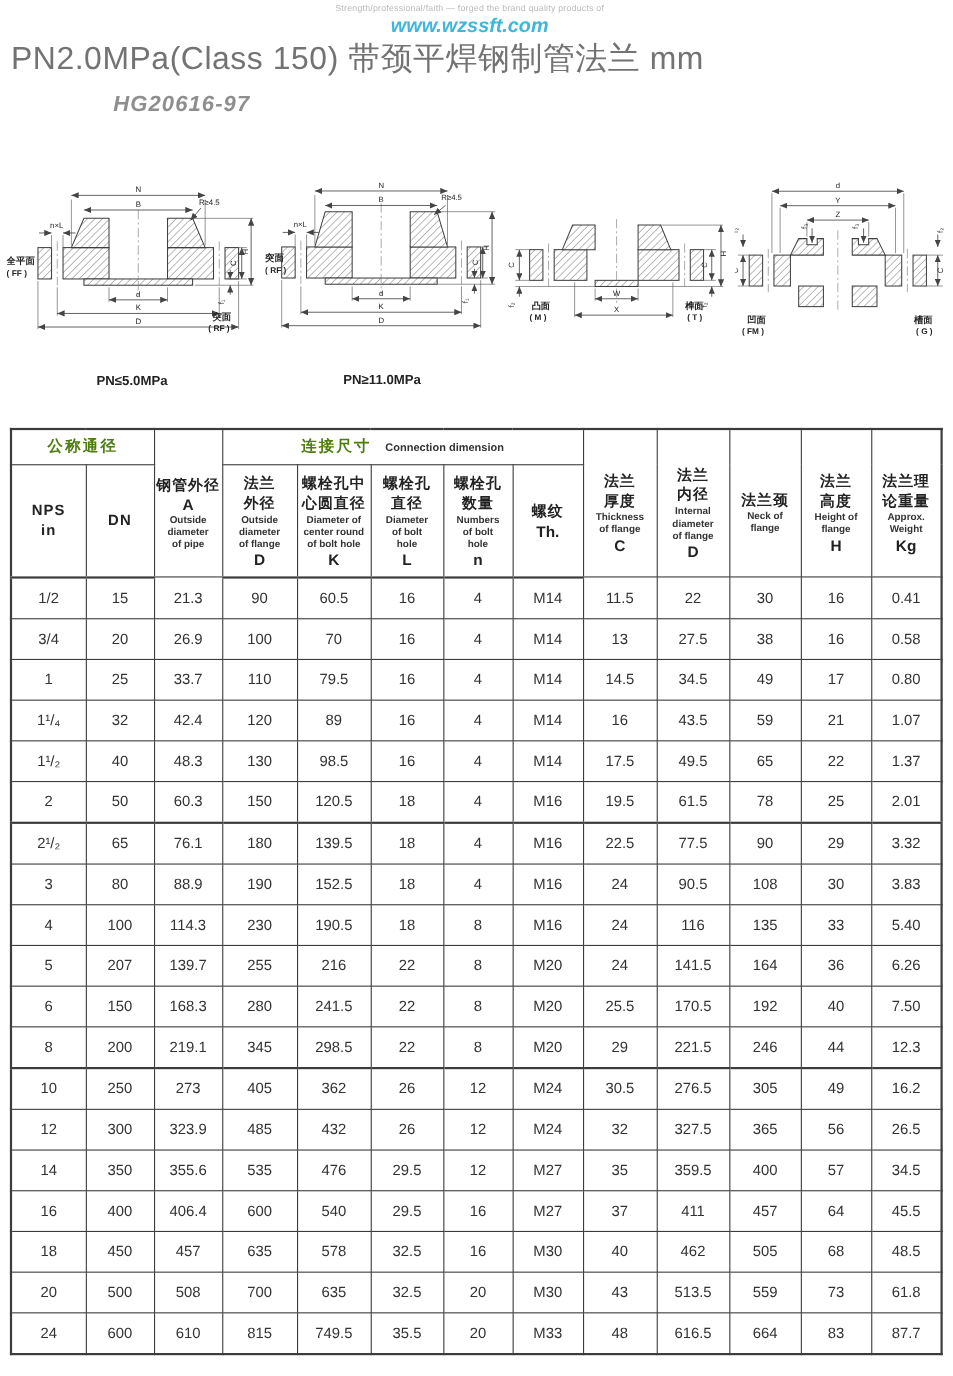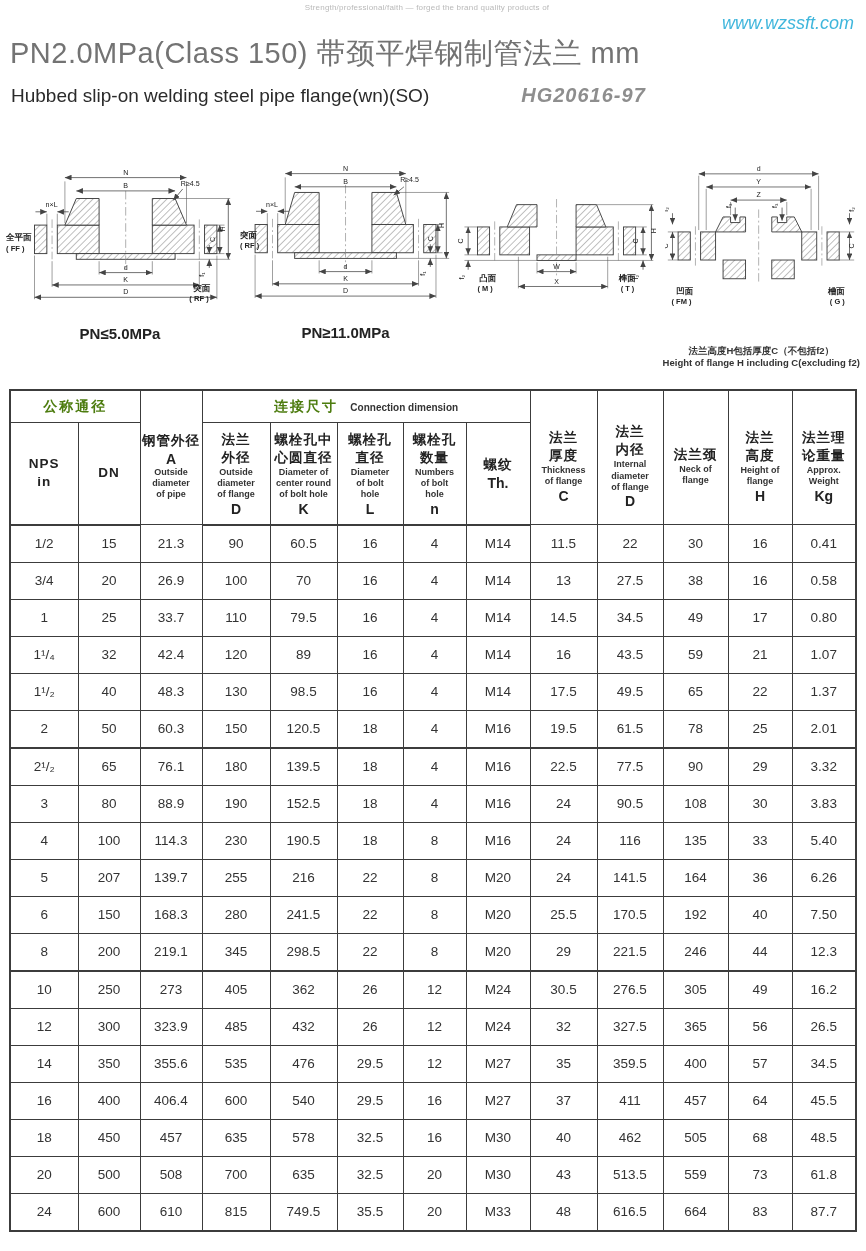--- a/index.html
+++ b/index.html
@@ -1,27 +1,27 @@
 <!DOCTYPE html>
 <html><head>
 <meta charset="utf-8">
 <style>
   html,body{margin:0;padding:0;background:#fff;}
   body{width:866px;height:1251px;overflow:hidden;font-family:"Liberation Sans",sans-serif;color:#2b2b2b;position:relative;}
   .topbar{ text-align:center;font-size:8px;color:#b9b9b9;padding:3px 12px 0 0;letter-spacing:.2px;}
-  .website{ text-align:right;font-size:18px;color:#3fb6dc;font-style:italic;font-weight:normal;padding:1px 12px 0 0;}
+  .website{ text-align:center;font-size:18px;color:#3fb6dc;font-style:italic;font-weight:bold;padding:1px 12px 0 0;}
   .title{ margin:0 0 0 10px;font-size:29px;color:#737373;letter-spacing:.5px;white-space:nowrap;}
   .subrow{ display:flex;align-items:baseline;margin:10px 0 0 11px;}
   .subtitle{ font-size:19px;color:#2a2a2a;}
   .standard{ margin-left:92px;font-size:20px;font-weight:bold;font-style:italic;color:#8e8e8e;letter-spacing:1px;text-align:right;}
   
   .diagrams{ display:flex;justify-content:space-between;align-items:flex-start;margin:44px 6px 0 6px;height:216px;}
   .dw{ display:flex;flex-direction:column;align-items:center;}
   .dw2{margin-top:0px;} .dw3{margin-top:22px;} .dw4{margin-top:6px;gap:27px;}
-  .dcaption{ font-size:15px;font-weight:bold;color:#222;margin-top:8px;}
+  .dcaption{ font-size:12px;font-weight:bold;color:#222;margin-top:22px;}
   .dnote{ font-size:9.5px;font-weight:bold;color:#333;text-align:center;line-height:1.35;margin-top:6px;}
   svg .mat{stroke:#3f3f3f;stroke-width:1;}
   svg .cl{stroke:#8a8a8a;stroke-width:.7;stroke-dasharray:9 3 2 3;fill:none;}
   svg .ext{stroke:#555;stroke-width:.6;fill:none;}
   svg .dim{stroke:#444;stroke-width:.8;fill:none;}
   svg text{fill:#222;font-size:7.5px;font-family:"Liberation Sans",sans-serif;}
   svg text.face{font-size:9px;font-weight:bold;}
   svg text.facec{font-size:8px;font-weight:bold;}
   
   table.spec{ border-collapse:collapse;table-layout:fixed;width:846px;margin:22px auto 0 auto;}
@@ -42,21 +42,20 @@
   .hhead{height:32px;} .hsub{height:98px;}
   .pagenum{ text-align:right;font-size:21px;color:#3e3e3e;padding:16px 38px 0 0;}
 </style>
 </head>
 <body>
 
 <div class="topbar">Strength/professional/faith — forged the brand quality products of</div>
 <div class="website">www.wzssft.com</div>
 <div class="title">PN2.0MPa(Class 150) 带颈平焊钢制管法兰  mm</div>
 <div class="subrow">
-  <div class="subtitle">Hubbed slip-on welding steel pipe flange(wn)(SO)</div>
   <div class="standard">HG20616-97</div>
 </div>
 
 <div class="diagrams">
 
   <div class="dw">
     <svg viewBox="0 0 240 175" width="228">
       <defs>
         <pattern id="h1" patternUnits="userSpaceOnUse" width="5" height="5" patternTransform="rotate(45)">
           <rect width="5" height="5" fill="#fff"></rect>
@@ -239,24 +238,20 @@
       <text transform="rotate(-90 120 52)" x="120" y="52" text-anchor="middle">f₃</text>
       <text transform="rotate(-90 3 56)" x="3" y="56" text-anchor="middle">f₂</text>
       <text transform="rotate(-90 3 95)" x="3" y="95" text-anchor="middle">C</text>
       <text transform="rotate(-90 202 56)" x="202" y="56" text-anchor="middle">f₂</text>
       <text transform="rotate(-90 202 95)" x="202" y="95" text-anchor="middle">C</text>
       <text class="face" x="12" y="146">凹面</text>
       <text class="facec" x="7" y="157">( FM )</text>
       <text class="face" x="174" y="146">槽面</text>
       <text class="facec" x="176" y="157">( G )</text>
     </svg>
-    <div class="dnote">
-      <div>法兰高度H包括厚度C（不包括f2）</div>
-      <div>Height of flange H including C(excluding f2)</div>
-    </div>
   </div>
 </div>
 
 <table class="spec">
   <colgroup>
     <col style="width:68px">
       <col style="width:62px">
       <col style="width:62px">
       <col style="width:68px">
     <col style="width:67px">

